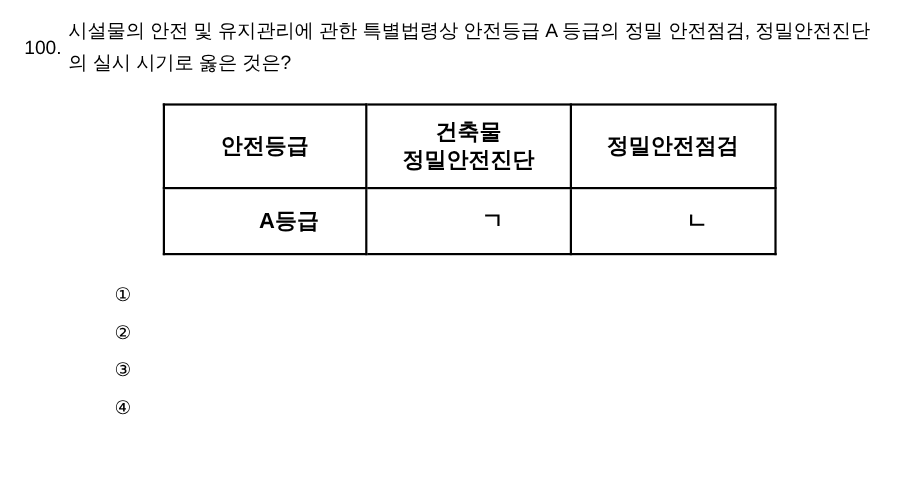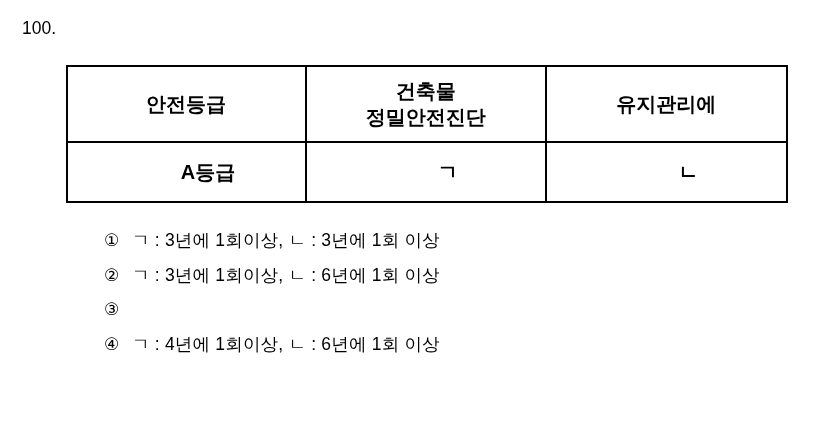--- a/index.html
+++ b/index.html
@@ -44,21 +44,21 @@
   }
 
   
   .table-wrap {
     margin-top: 22px;
     display: flex;
     justify-content: center;
   }
   table.grade-table {
     border-collapse: collapse;
-    width: 722px;
+    width: 558px;
     table-layout: fixed;
     margin-left: 27px;
   }
   table.grade-table td,
   table.grade-table th {
     border: 2px solid #000000;
     text-align: center;
     vertical-align: middle;
     font-weight: bold;
     font-size: 20px;
@@ -102,64 +102,62 @@
     letter-spacing: 0.2px;
   }
 </style>
 </head>
 <body>
 
 <div class="page">
 
   <div class="question">
     <div class="q-number">100.</div>
+    <div class="q-text">시설물의 안전 및 유지관리에 관한 특별법령상 안전등급 A 등급의 정밀 안전점검, 정밀안전진단의 실시 시기로 옳은 것은?</div>
   </div>
 
   <div class="table-wrap">
     <table class="grade-table">
       <colgroup>
         <col class="col-1">
         <col class="col-2">
         <col class="col-3">
       </colgroup>
       <thead>
         <tr>
           <th class="two-line">
             <span>안전등급</span>
           </th>
           <th class="two-line">
             <span>건축물</span>
             <span>정밀안전진단</span>
           </th>
           <th class="two-line">
-            <span>유지관리에</span>
+            <span>정밀안전점검</span>
           </th>
         </tr>
       </thead>
       <tbody>
         <tr>
           <td>A등급</td>
           <td>ㄱ</td>
           <td>ㄴ</td>
         </tr>
       </tbody>
     </table>
   </div>
 
   <div class="choices">
     <div class="choice">
       <span class="choice-num">①</span>
-      <span class="choice-text">ㄱ : 3년에 1회이상, ㄴ : 3년에 1회 이상</span>
     </div>
     <div class="choice">
       <span class="choice-num">②</span>
-      <span class="choice-text">ㄱ : 3년에 1회이상, ㄴ : 6년에 1회 이상</span>
     </div>
     <div class="choice">
       <span class="choice-num">③</span>
     </div>
     <div class="choice">
       <span class="choice-num">④</span>
-      <span class="choice-text">ㄱ : 4년에 1회이상, ㄴ : 6년에 1회 이상</span>
     </div>
   </div>
 
 </div>
 
 </body></html>

